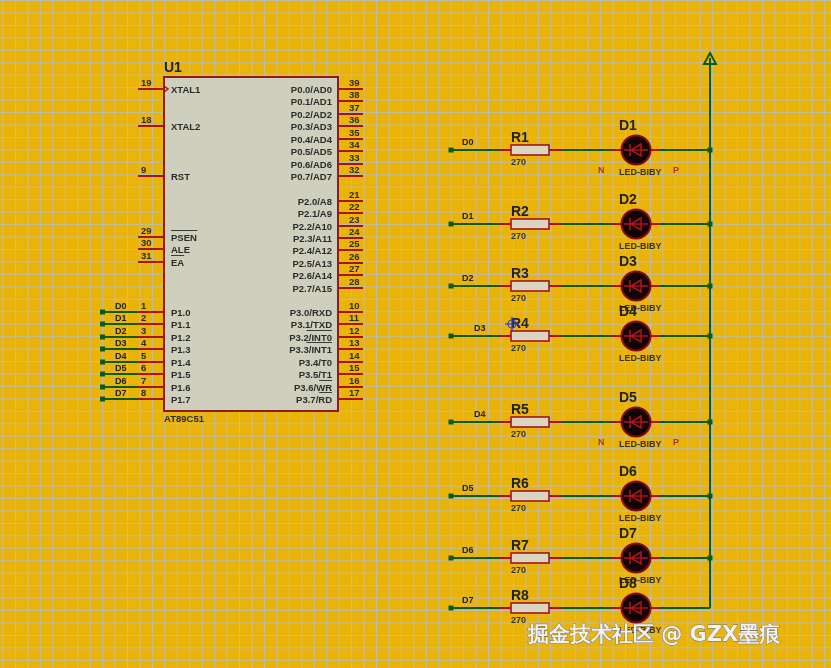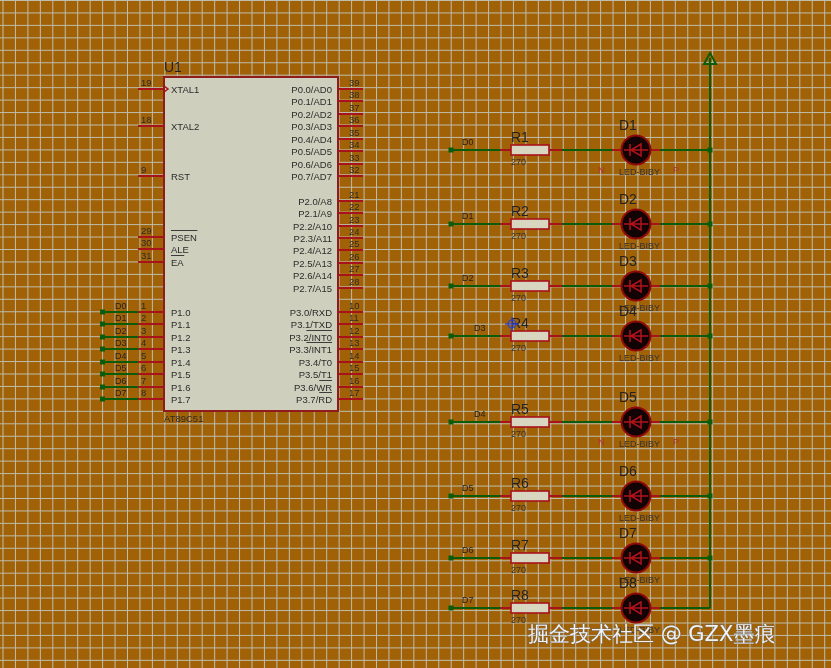--- a/index.html
+++ b/index.html
@@ -10,21 +10,21 @@
   .pinnum { font-size: 9.5px; }
   .ref { font-size: 14px; fill: #222; }
   .val { font-size: 9px; fill: #333; }
   .net { font-size: 9px; fill: #222; }
   .pol { font-size: 9px; fill: #b0303a; }
   .watermark { font-family: "DejaVu Sans", sans-serif; font-size: 21px; fill: #f2f2f2; stroke: #6c6c6c; stroke-width: 0.8px; paint-order: stroke; }
 </style>
 </head>
 <body>
 
-<div id="canvas" style="background: #a16207;">
+<div id="canvas" style="background: #eab308; font-weight: bold;">
   <svg id="sch" width="831" height="668" viewBox="0 0 831 668" xmlns="http://www.w3.org/2000/svg">
     <g id="grid">
         <line x1="3" y1="0" x2="3" y2="668" stroke="#bdbdae" stroke-width="1"></line>
         <line x1="15.45" y1="0" x2="15.45" y2="668" stroke="#bdbdae" stroke-width="1"></line>
         <line x1="27.9" y1="0" x2="27.9" y2="668" stroke="#bdbdae" stroke-width="1"></line>
         <line x1="40.349999999999994" y1="0" x2="40.349999999999994" y2="668" stroke="#bdbdae" stroke-width="1"></line>
         <line x1="52.8" y1="0" x2="52.8" y2="668" stroke="#bdbdae" stroke-width="1"></line>
         <line x1="65.25" y1="0" x2="65.25" y2="668" stroke="#bdbdae" stroke-width="1"></line>
         <line x1="77.7" y1="0" x2="77.7" y2="668" stroke="#bdbdae" stroke-width="1"></line>
         <line x1="90.15" y1="0" x2="90.15" y2="668" stroke="#bdbdae" stroke-width="1"></line>

